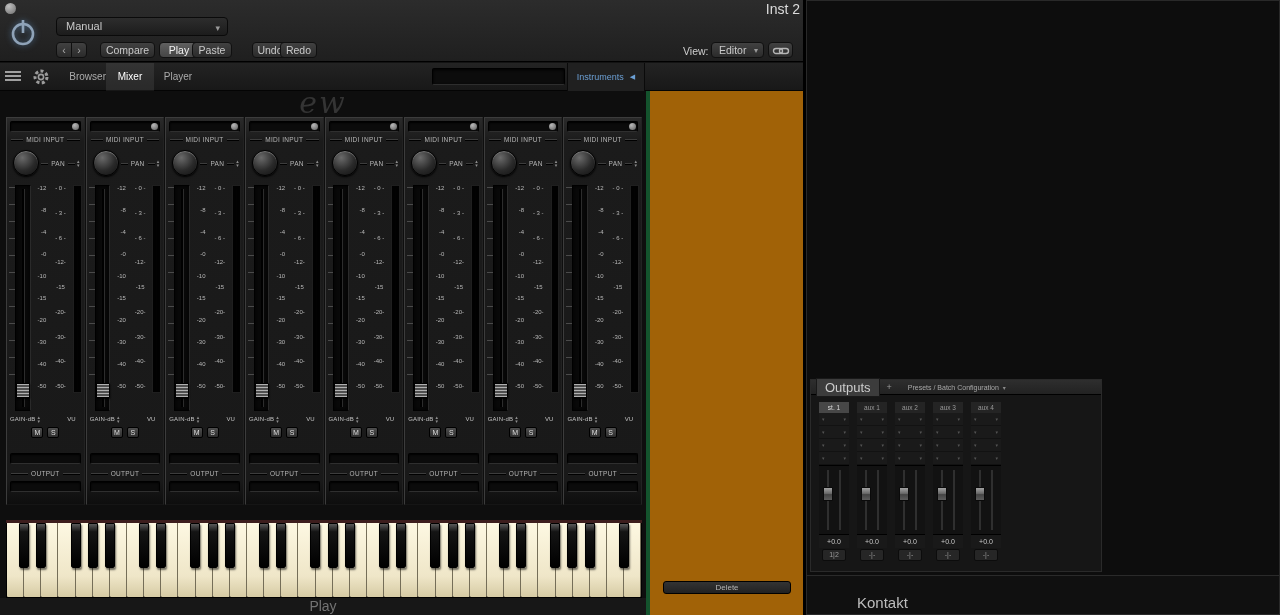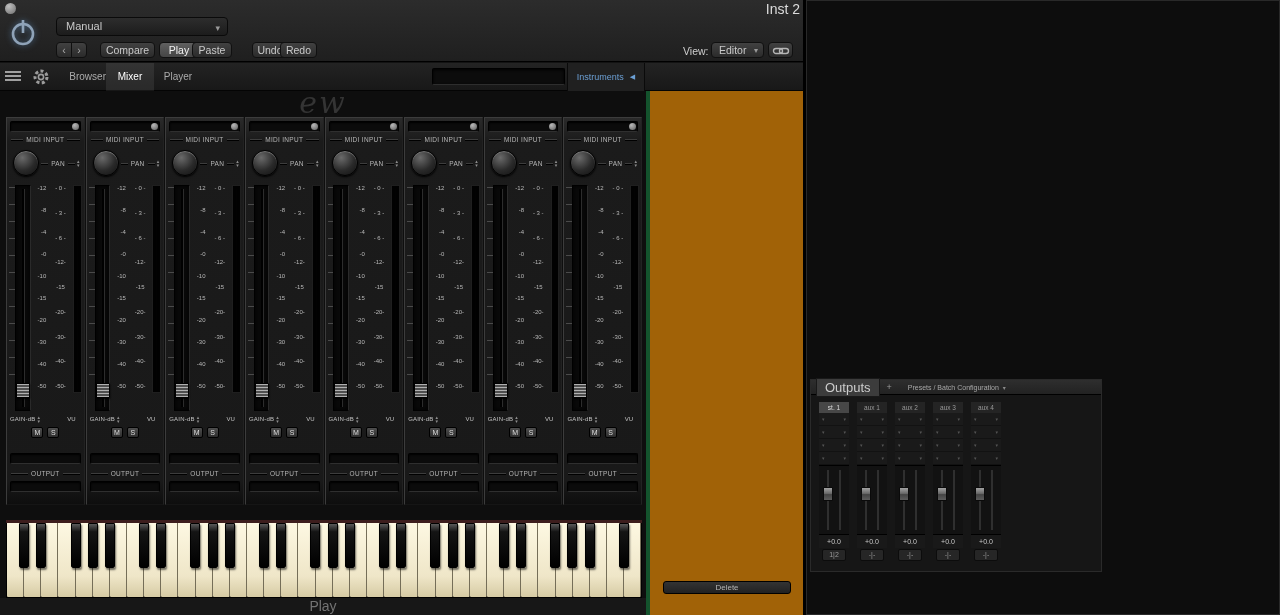--- a/index.html
+++ b/index.html
@@ -1051,15 +1051,18 @@
               <div class="ktrack l"></div>
               <div class="ktrack r"></div>
               <div class="kcap"></div>
             </div>
             <div class="kval">+0.0</div>
             <div class="krout">-|-</div>
           </div>
 
       </div>
     </div>
+    <div id="kontakt-bottom">
+      <div id="kontakt-title">Kontakt</div>
+    </div>
   </div>
 
 </div>
 
 </body></html>

